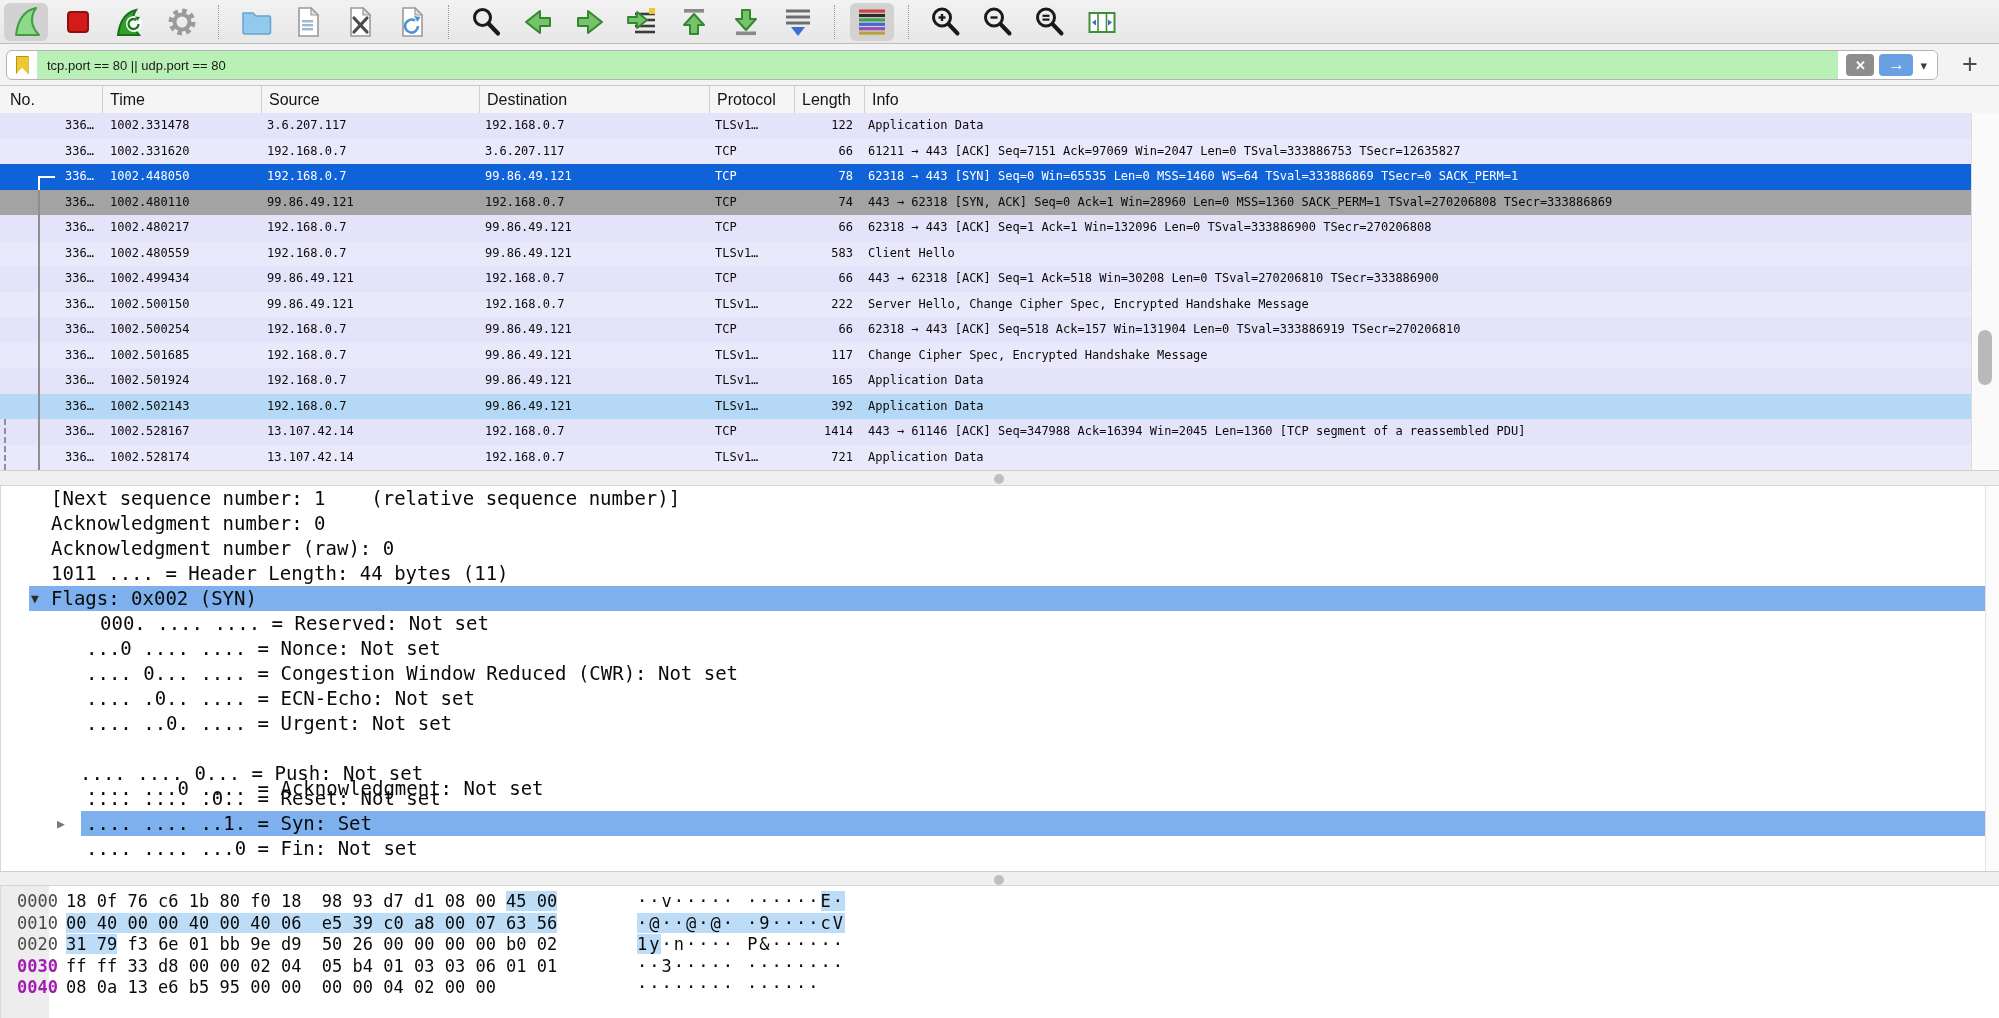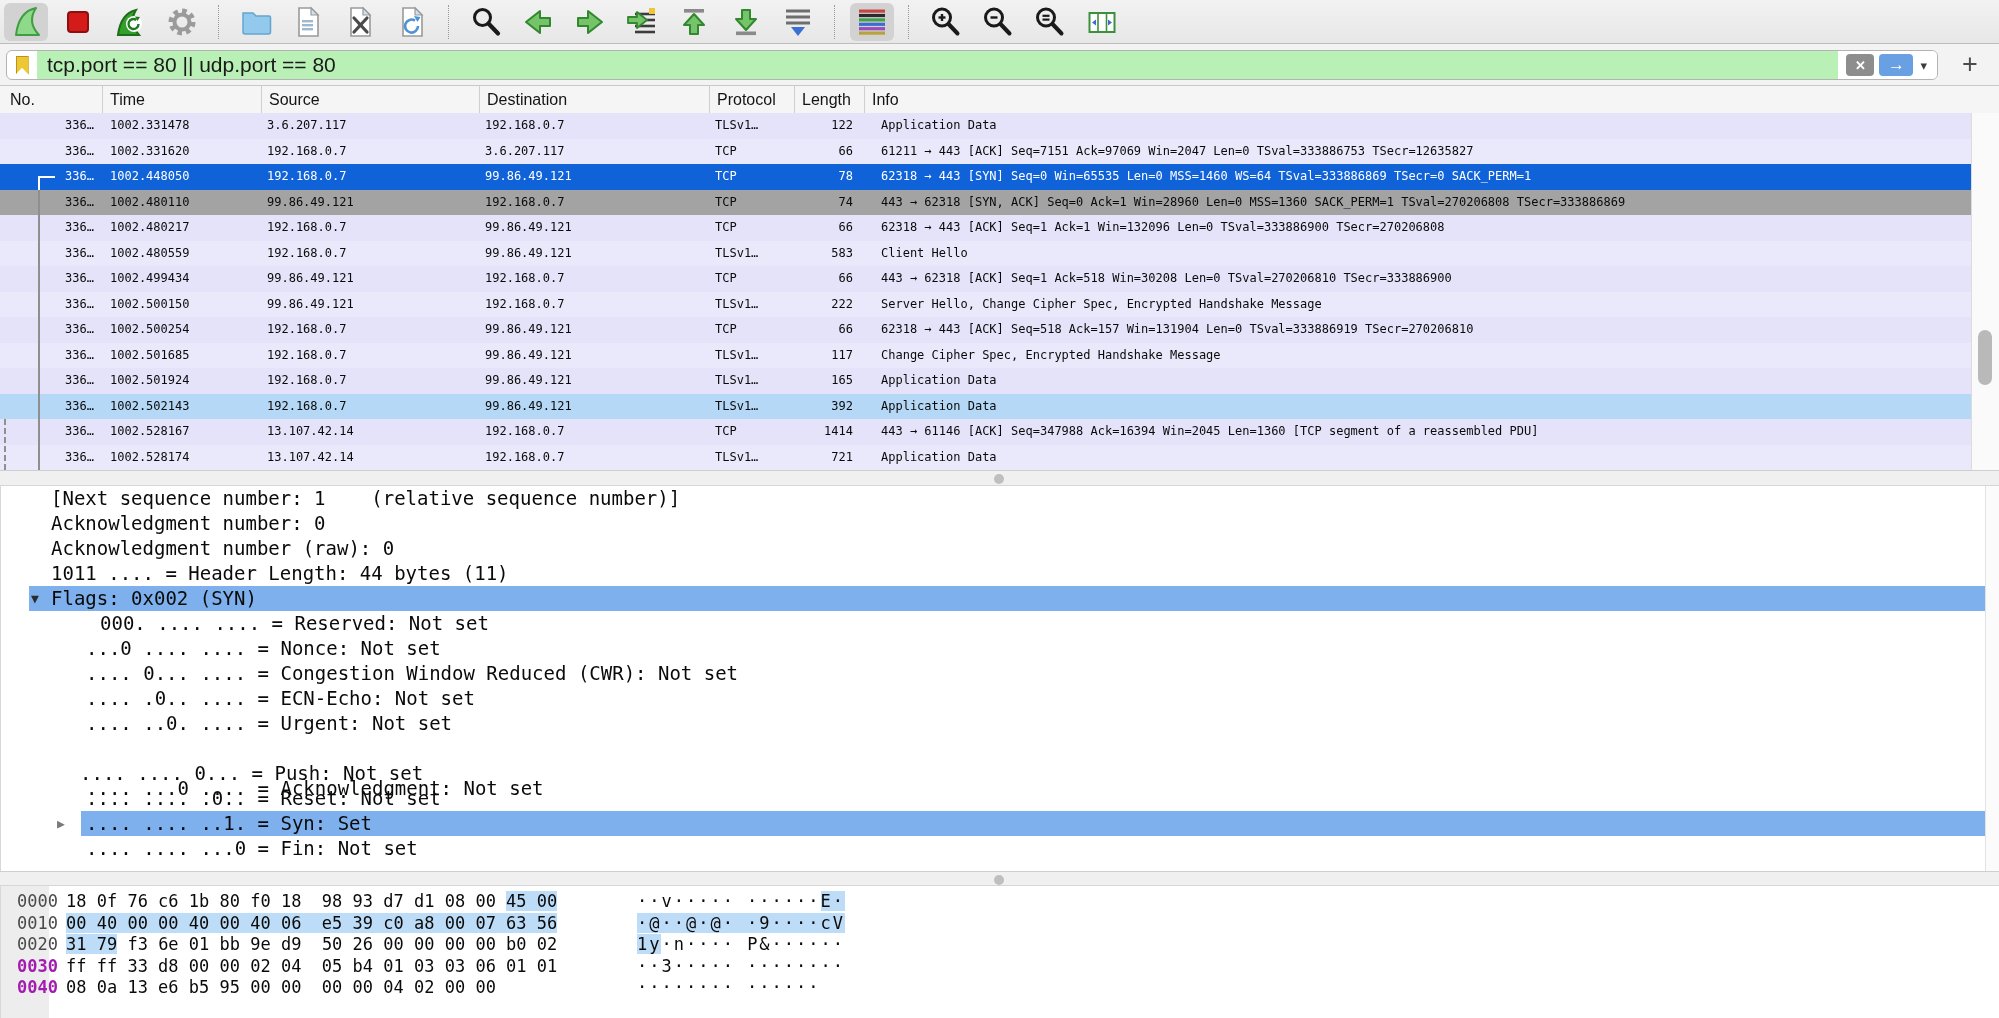--- a/index.html
+++ b/index.html
@@ -17,21 +17,21 @@
 
   
   #filterbar{position:absolute;left:0;top:44px;width:1999px;height:42px;background:#f3f3f3;
     border-bottom:1px solid #c9c9c9;box-sizing:border-box;}
   #filter-field{position:absolute;left:6px;top:6px;width:1932px;height:30px;background:#fff;
     border:1px solid #b3b3b3;border-radius:6px;display:flex;align-items:center;overflow:hidden;box-sizing:border-box;}
   #bookmark{width:30px;display:flex;justify-content:center;align-items:center;flex:0 0 auto;}
   #bookmark .ribbon{width:13px;height:19px;background:#eec832;border:1px solid #b9921d;box-sizing:border-box;
     clip-path:polygon(0 0,100% 0,100% 100%,50% 64%,0 100%);}
   #filter-input{flex:1;height:28px;border:none;outline:none;background:var(--filter_bg);
-    font-family:"Liberation Sans",sans-serif;font-size:21px;color:#1a1a1a;padding:0 10px;}
+    font-family:"Liberation Sans",sans-serif;font-size:13px;color:#1a1a1a;padding:0 10px;}
   .fbtns{display:flex;align-items:center;gap:5px;padding:0 8px;background:#fff;height:100%;}
   #clear-btn{width:28px;height:22px;background:#8d8d8d;border-radius:4px;color:#fff;font-size:13px;font-weight:bold;
     display:flex;align-items:center;justify-content:center;}
   #apply-btn{width:34px;height:22px;background:#699fe3;border-radius:4px;color:#fff;font-size:17px;font-weight:bold;
     display:flex;align-items:center;justify-content:center;}
   #filter-chevron{color:#3c3c3c;font-size:13px;padding:0 2px;}
   #add-filter-btn{position:absolute;right:14px;top:2px;font-size:27px;color:#4a4a4a;width:30px;height:36px;
     display:flex;align-items:center;justify-content:center;}
 
   
@@ -49,21 +49,21 @@
   .prow.selected{background:var(--sel_row) !important;color:#fff;}
   .prow.related{background:var(--rel_row) !important;color:#0a0a0a;}
   .prow.highlighted{background:var(--hl_row) !important;}
   .pc{white-space:pre;overflow:hidden;line-height:25.5px;}
   .pc-no{text-align:right;padding-right:9px;}
   .pc-time{padding-left:7px;}
   .pc-source{padding-left:5px;}
   .pc-destination{padding-left:5px;}
   .pc-protocol{padding-left:5px;}
   .pc-length{text-align:right;padding-right:12px;}
-  .pc-info{padding-left:3px;padding-right:30px;margin-left:13px;}
+  .pc-info{padding-left:3px;padding-right:30px;}
 
   
   #rel-corner-h{position:absolute;left:38px;top:176px;width:17px;height:2px;background:#fff;}
   #rel-corner-v{position:absolute;left:38px;top:176px;width:2px;height:13.5px;background:#fff;}
   #rel-line{position:absolute;left:38px;top:189.5px;width:2px;height:280.5px;background:#8f8f8f;}
   #rel-dashed{position:absolute;left:4px;top:419px;height:51px;width:0;border-left:2px dashed #909090;}
 
   
   #plist-scroll{position:absolute;left:1971px;top:113px;width:28px;height:357px;background:#fafafa;
     border-left:1px solid #dcdcdc;box-sizing:border-box;}

